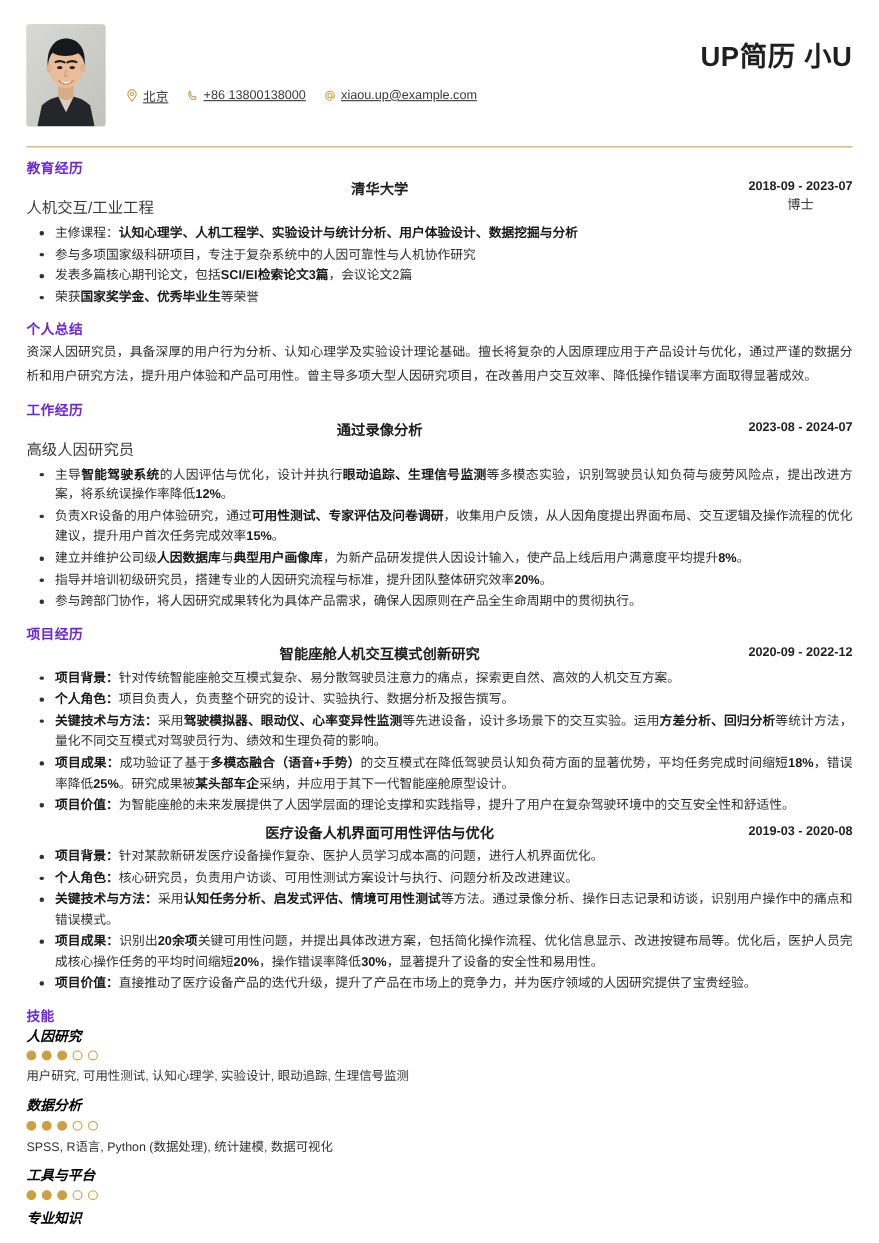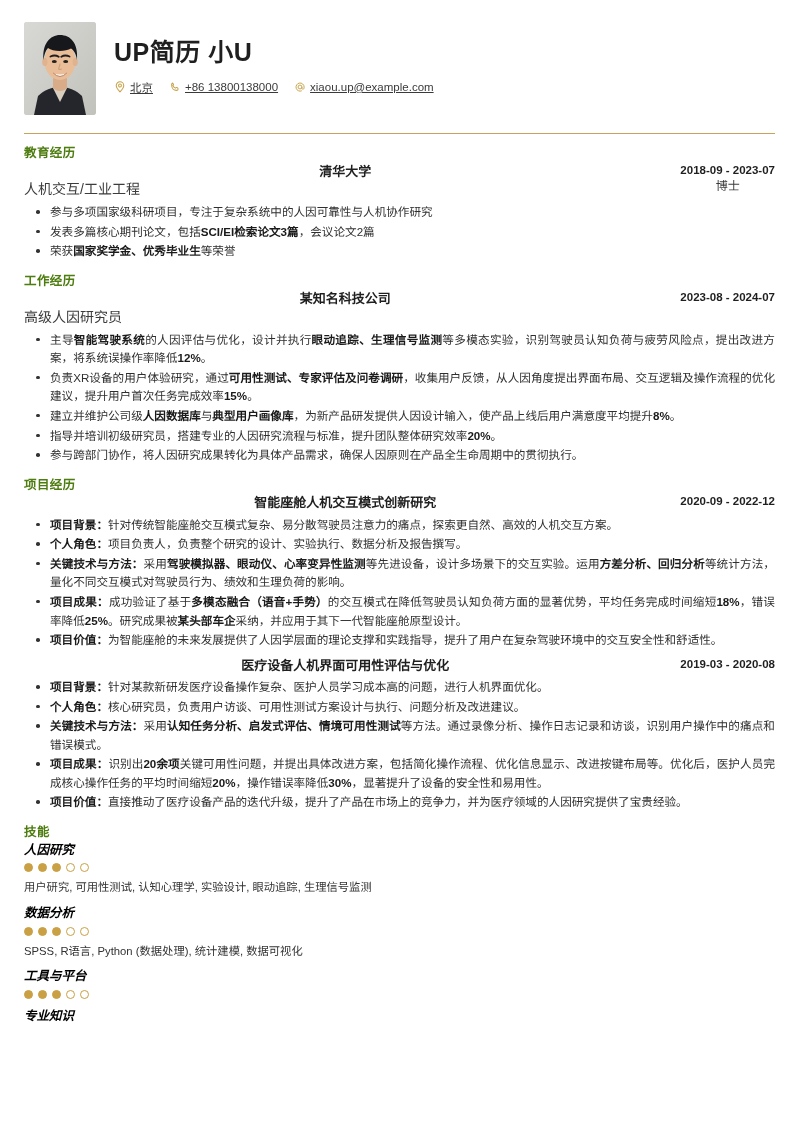--- a/index.html
+++ b/index.html
@@ -34,21 +34,21 @@
     width: 72px;
     height: 93px;
     flex: 0 0 72px;
     border-radius: 3px;
     overflow: hidden;
     background: #cfcfcb;
     position: relative;
   }
   .avatar svg { display: block; width: 100%; height: 100%; }
 
-  .header-main { padding-top: 16px; flex: 1 1 auto; }
+  .header-main { padding-top: 16px; flex: 1 1 auto; text-align: right; }
 
   .name {
     font-size: 25px;
     font-weight: 700;
     letter-spacing: 0.5px;
     color: #1f1f1f;
     line-height: 1.15;
   }
 
   .contacts {
@@ -81,21 +81,21 @@
     background: #c9a356;
     margin: 2px 0 12px 0;
   }
 
   
   .section { margin-bottom: 13px; }
 
   .section-title {
     font-size: 12.5px;
     font-weight: 700;
-    color: #4d7c0f;
+    color: #6d28d9;
     letter-spacing: 0.4px;
     line-height: 1.25;
     margin-bottom: 1px;
   }
 
   .entry { margin-bottom: 7px; }
   .entry:last-child { margin-bottom: 0; }
 
   .entry-head {
     display: flex;
@@ -283,32 +283,37 @@
             <div class="entry-left">
               <div class="org">清华大学</div>
               <div class="sub">人机交互/工业工程</div>
             </div>
             <div class="entry-right">
               <div class="date">2018-09 - 2023-07</div>
               <div class="degree">博士</div>
             </div>
           </div>
           <ul class="bullets">
+            <li>主修课程：<span class="b">认知心理学、人机工程学、实验设计与统计分析、用户体验设计、数据挖掘与分析</span></li>
             <li>参与多项国家级科研项目，专注于复杂系统中的人因可靠性与人机协作研究</li>
             <li>发表多篇核心期刊论文，包括<span class="b">SCI/EI检索论文3篇</span>，会议论文2篇</li>
             <li>荣获<span class="b">国家奖学金、优秀毕业生</span>等荣誉</li>
           </ul>
         </div>
+      </div>
+      <div class="section">
+        <div class="section-title">个人总结</div>
+        <div class="summary">资深人因研究员，具备深厚的用户行为分析、认知心理学及实验设计理论基础。擅长将复杂的人因原理应用于产品设计与优化，通过严谨的数据分析和用户研究方法，提升用户体验和产品可用性。曾主导多项大型人因研究项目，在改善用户交互效率、降低操作错误率方面取得显著成效。</div>
       </div>
       <div class="section">
         <div class="section-title">工作经历</div>
         <div class="entry">
           <div class="entry-head">
             <div class="entry-left">
-              <div class="org">某知名科技公司</div>
+              <div class="org">通过录像分析</div>
               <div class="sub">高级人因研究员</div>
             </div>
             <div class="entry-right">
               <div class="date">2023-08 - 2024-07</div>
             </div>
           </div>
           <ul class="bullets">
             <li>主导<span class="b">智能驾驶系统</span>的人因评估与优化，设计并执行<span class="b">眼动追踪、生理信号监测</span>等多模态实验，识别驾驶员认知负荷与疲劳风险点，提出改进方案，将系统误操作率降低<span class="b">12%</span>。</li>
             <li>负责XR设备的用户体验研究，通过<span class="b">可用性测试、专家评估及问卷调研</span>，收集用户反馈，从人因角度提出界面布局、交互逻辑及操作流程的优化建议，提升用户首次任务完成效率<span class="b">15%</span>。</li>
             <li>建立并维护公司级<span class="b">人因数据库</span>与<span class="b">典型用户画像库</span>，为新产品研发提供人因设计输入，使产品上线后用户满意度平均提升<span class="b">8%</span>。</li>

